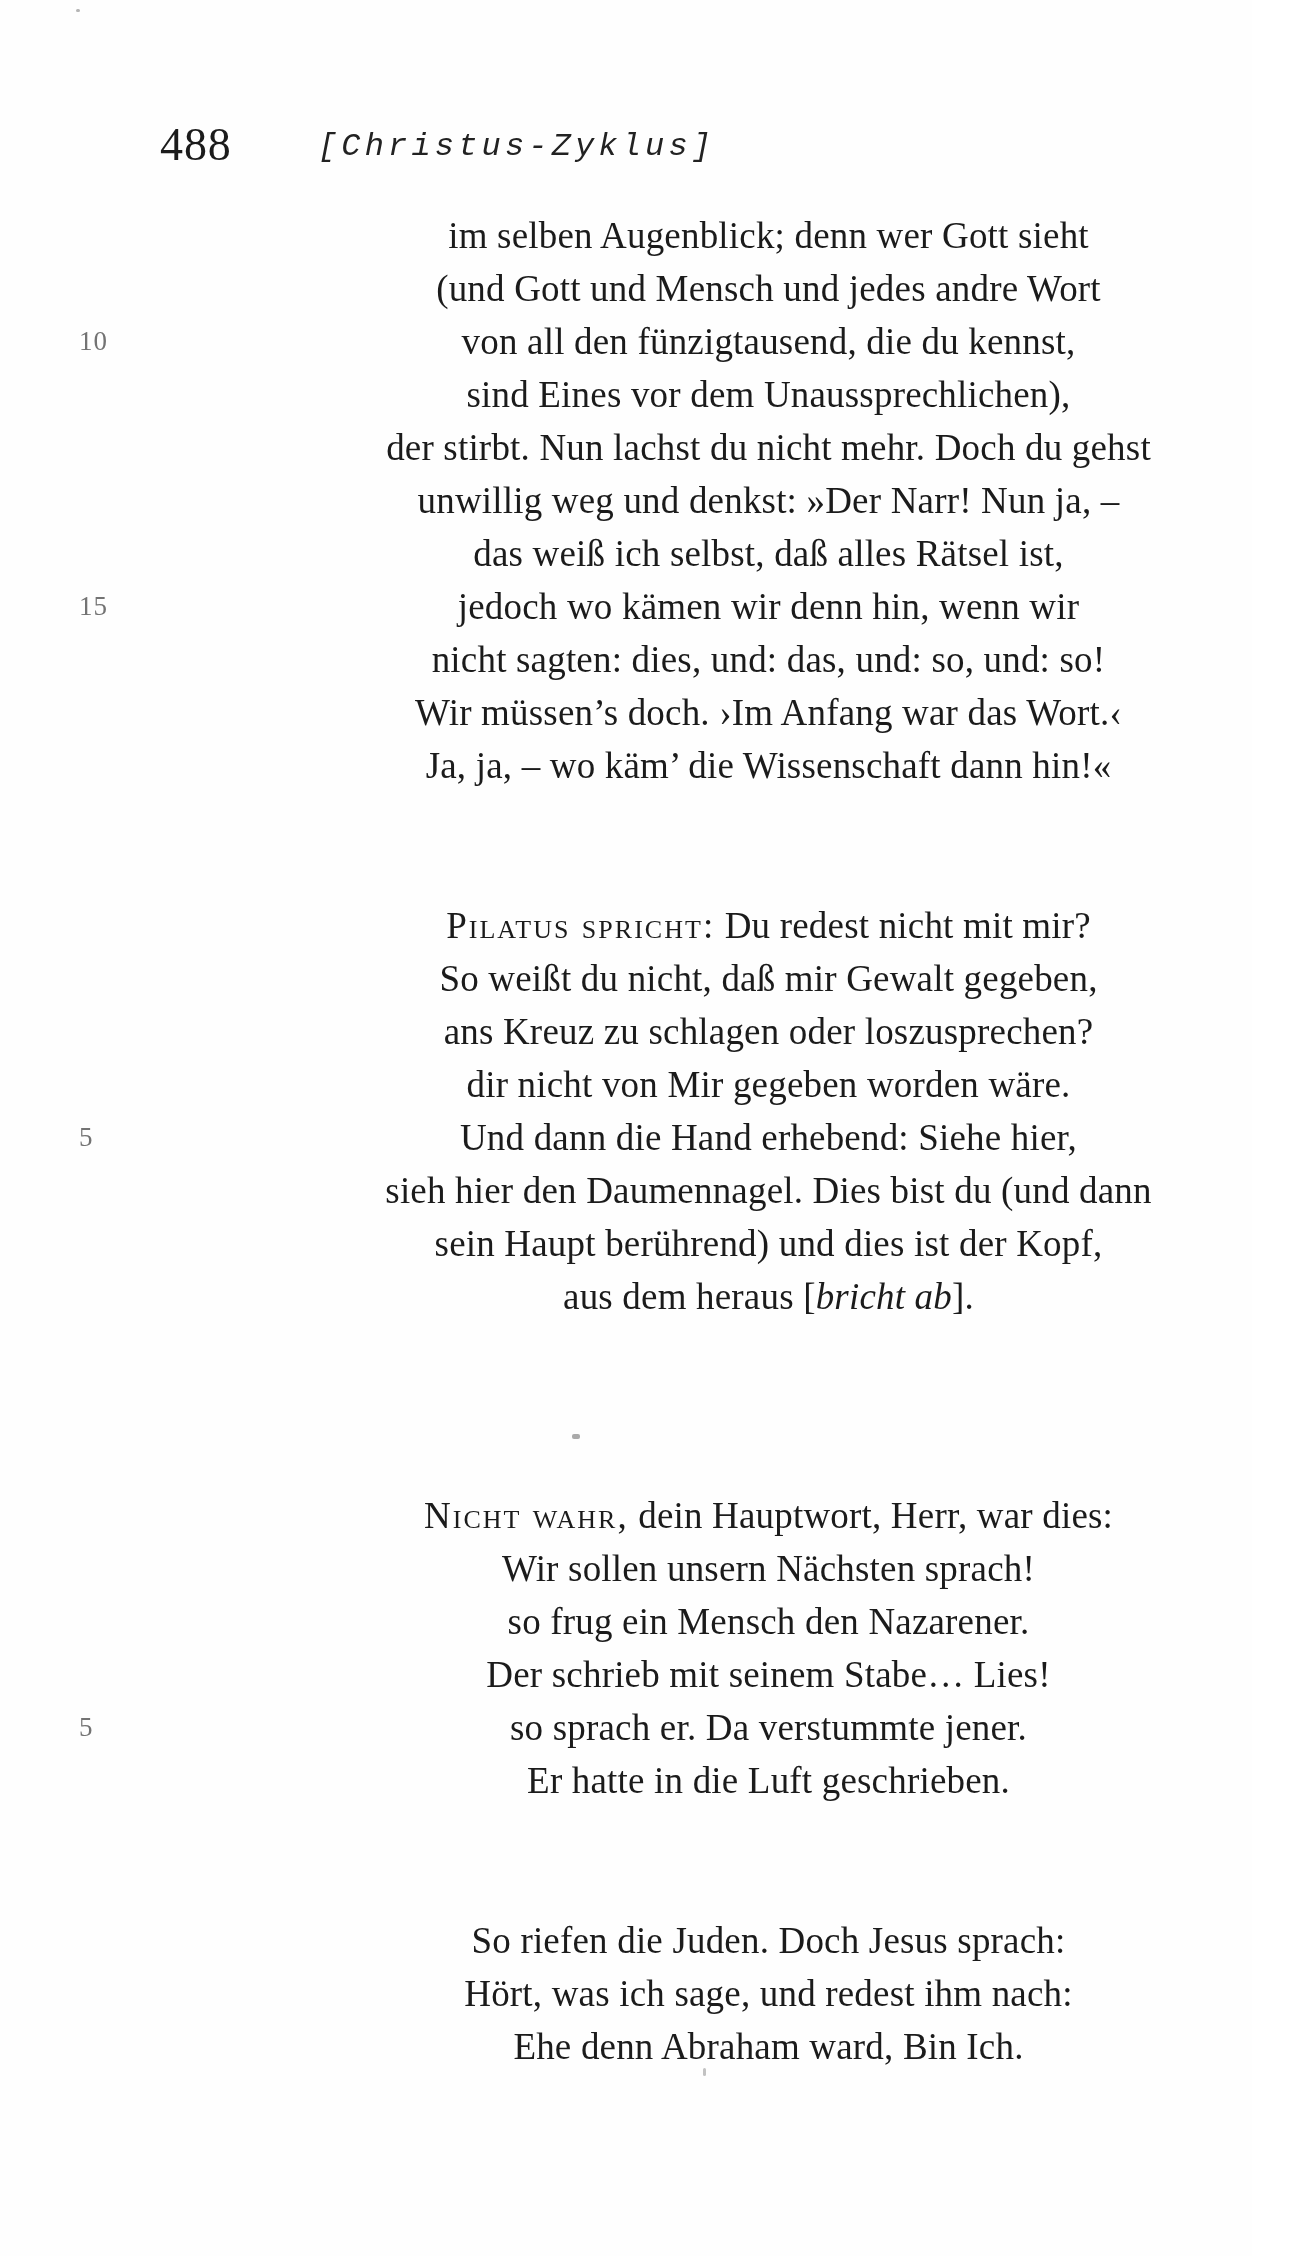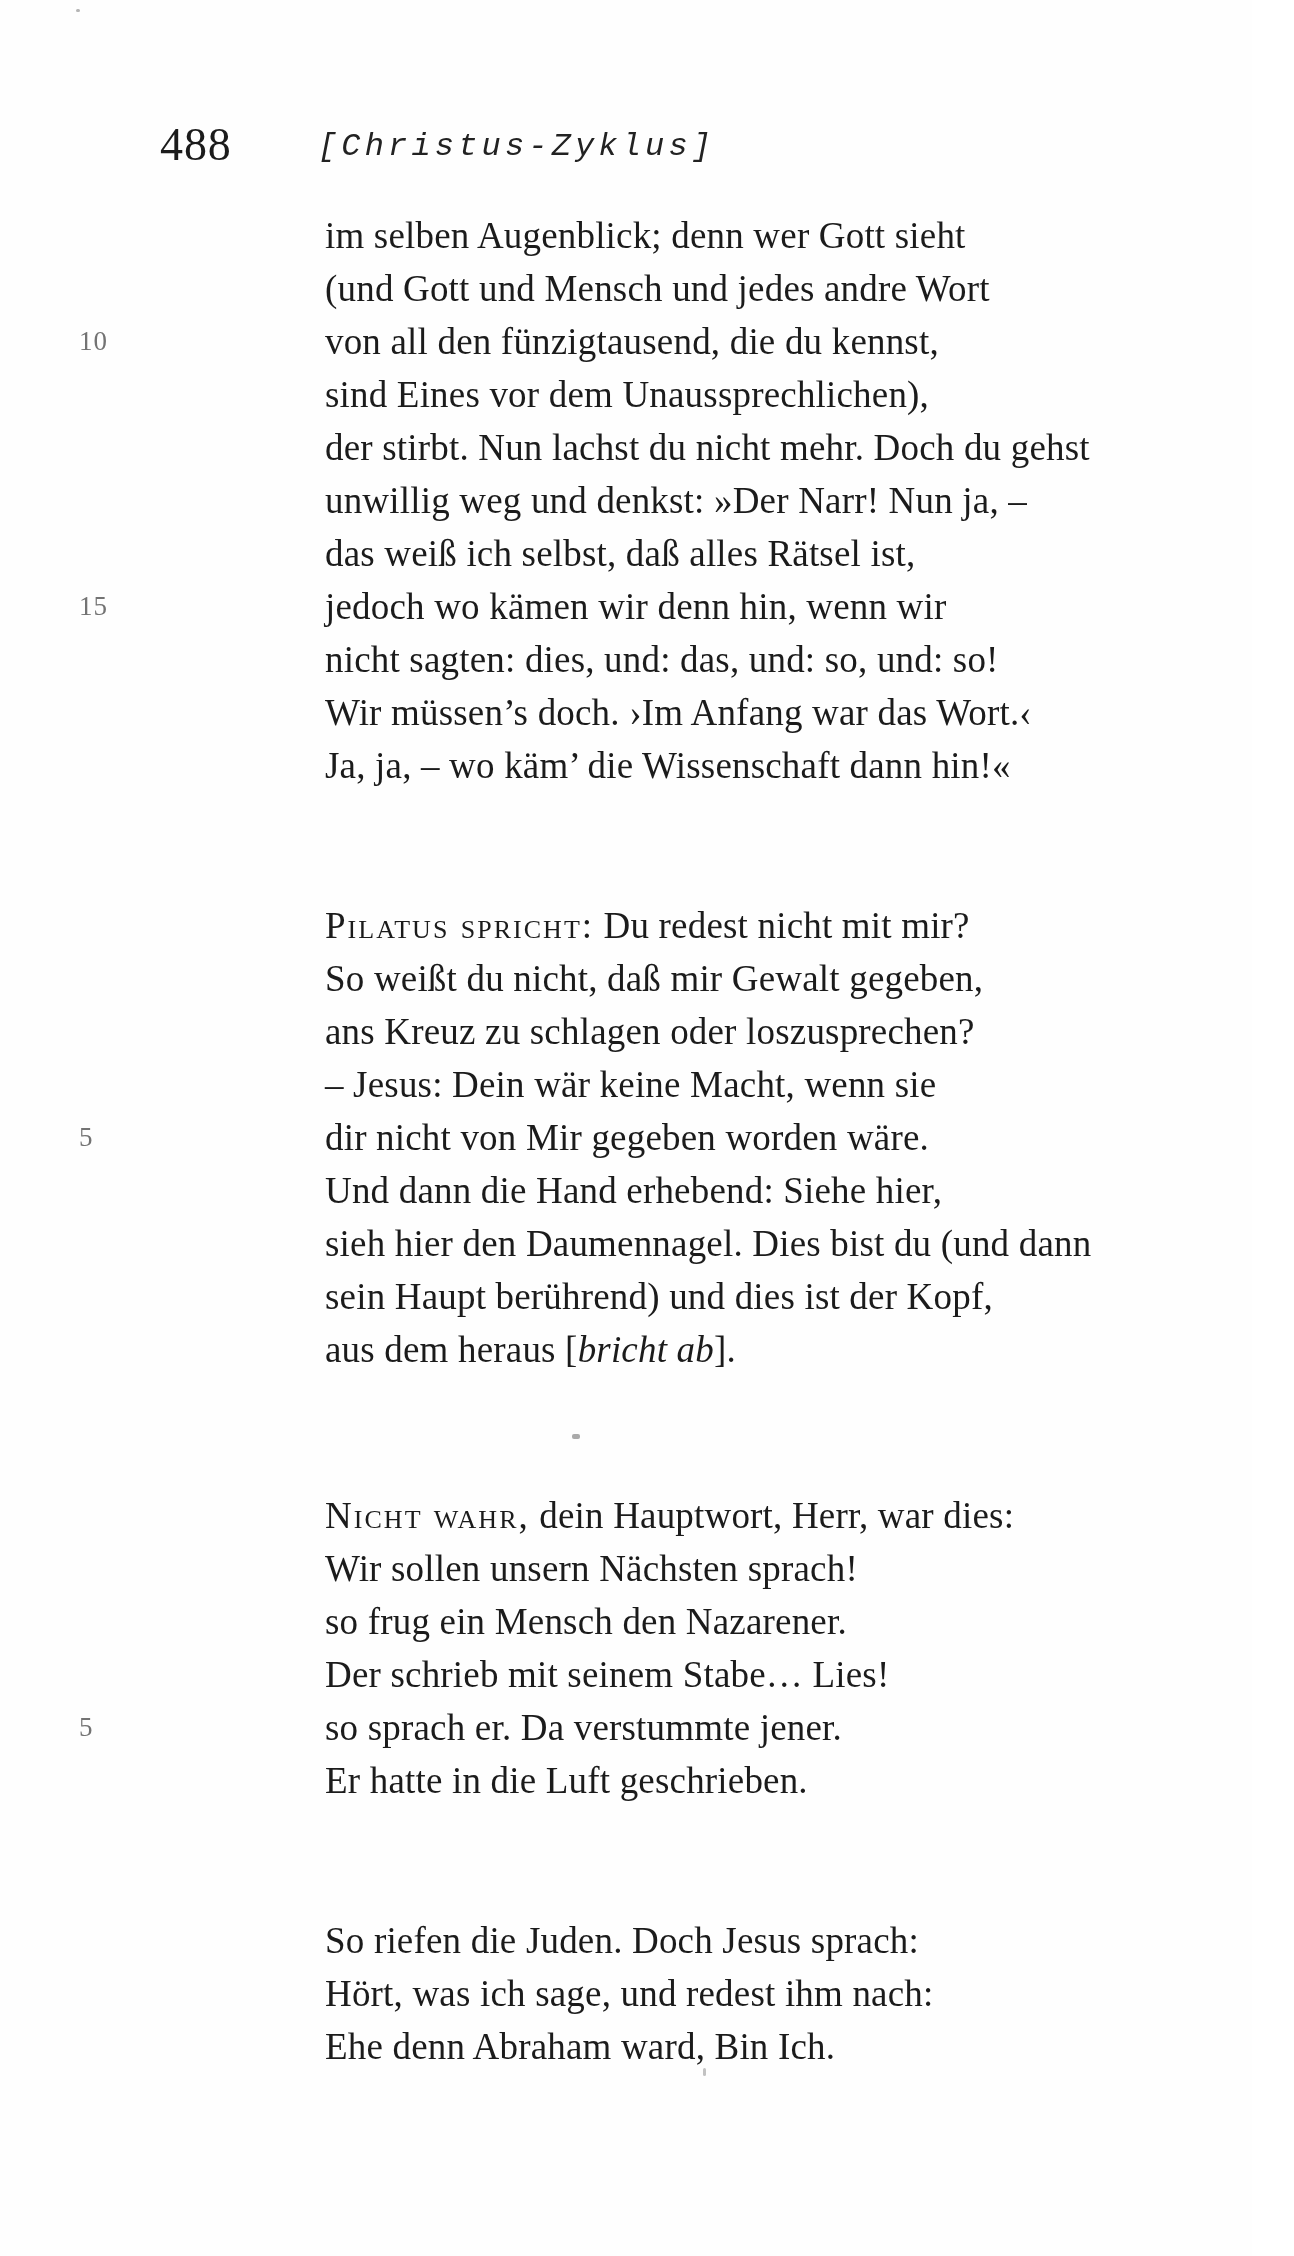--- a/index.html
+++ b/index.html
@@ -36,20 +36,21 @@
     color: #222;
     font-family: Liberation Mono, monospace;
   }
   .poem {
     position: absolute;
     left: 325px;
     right: 40px;
     font-size: 37px;
     line-height: 53px;
     letter-spacing: 0.005em;
+    text-align: center;
   }
   .line {
     white-space: pre;
   }
   .sc {
     font-variant: small-caps;
     letter-spacing: 0.055em;
   }
   .it {
     font-style: italic;
@@ -89,21 +90,20 @@
       <div class="line"><span>das weiß ich selbst, daß alles Rätsel ist,</span></div>
       <div class="line"><span>jedoch wo kämen wir denn hin, wenn wir</span></div>
       <div class="line"><span>nicht sagten: dies, und: das, und: so, und: so!</span></div>
       <div class="line"><span>Wir müssen’s doch. ›Im Anfang war das Wort.‹</span></div>
       <div class="line"><span>Ja, ja, – wo käm’ die Wissenschaft dann hin!«</span></div>
     </div>
     <div class="poem" style="top: 899px;">
       <div class="line"><span class="sc">Pilatus spricht:</span><span> Du redest nicht mit mir?</span></div>
       <div class="line"><span>So weißt du nicht, daß mir Gewalt gegeben,</span></div>
       <div class="line"><span>ans Kreuz zu schlagen oder loszusprechen?</span></div>
-      <div class="line"><span>– Jesus: Dein wär keine Macht, wenn sie</span></div>
       <div class="line"><span>dir nicht von Mir gegeben worden wäre.</span></div>
       <div class="line"><span>Und dann die Hand erhebend: Siehe hier,</span></div>
       <div class="line"><span>sieh hier den Daumennagel. Dies bist du (und dann</span></div>
       <div class="line"><span>sein Haupt berührend) und dies ist der Kopf,</span></div>
       <div class="line"><span>aus dem heraus [</span><span class="it">bricht ab</span><span>].</span></div>
     </div>
     <div class="poem" style="top: 1489px;">
       <div class="line"><span class="sc">Nicht wahr,</span><span> dein Hauptwort, Herr, war dies:</span></div>
       <div class="line"><span>Wir sollen unsern Nächsten sprach!</span></div>
       <div class="line"><span>so frug ein Mensch den Nazarener.</span></div>

